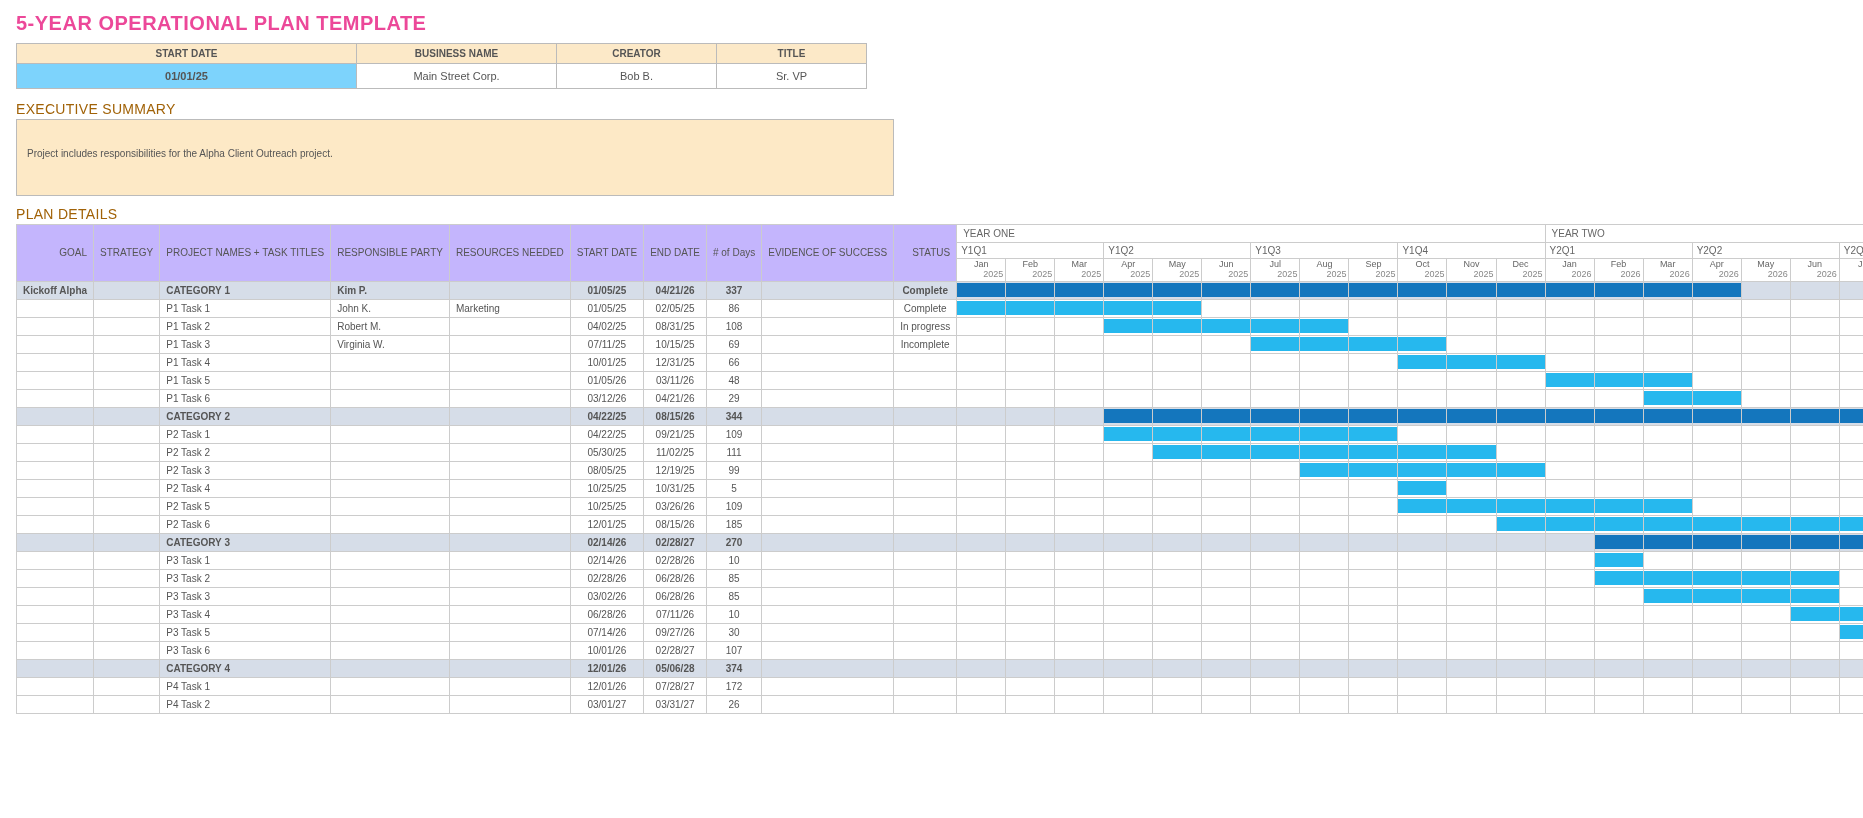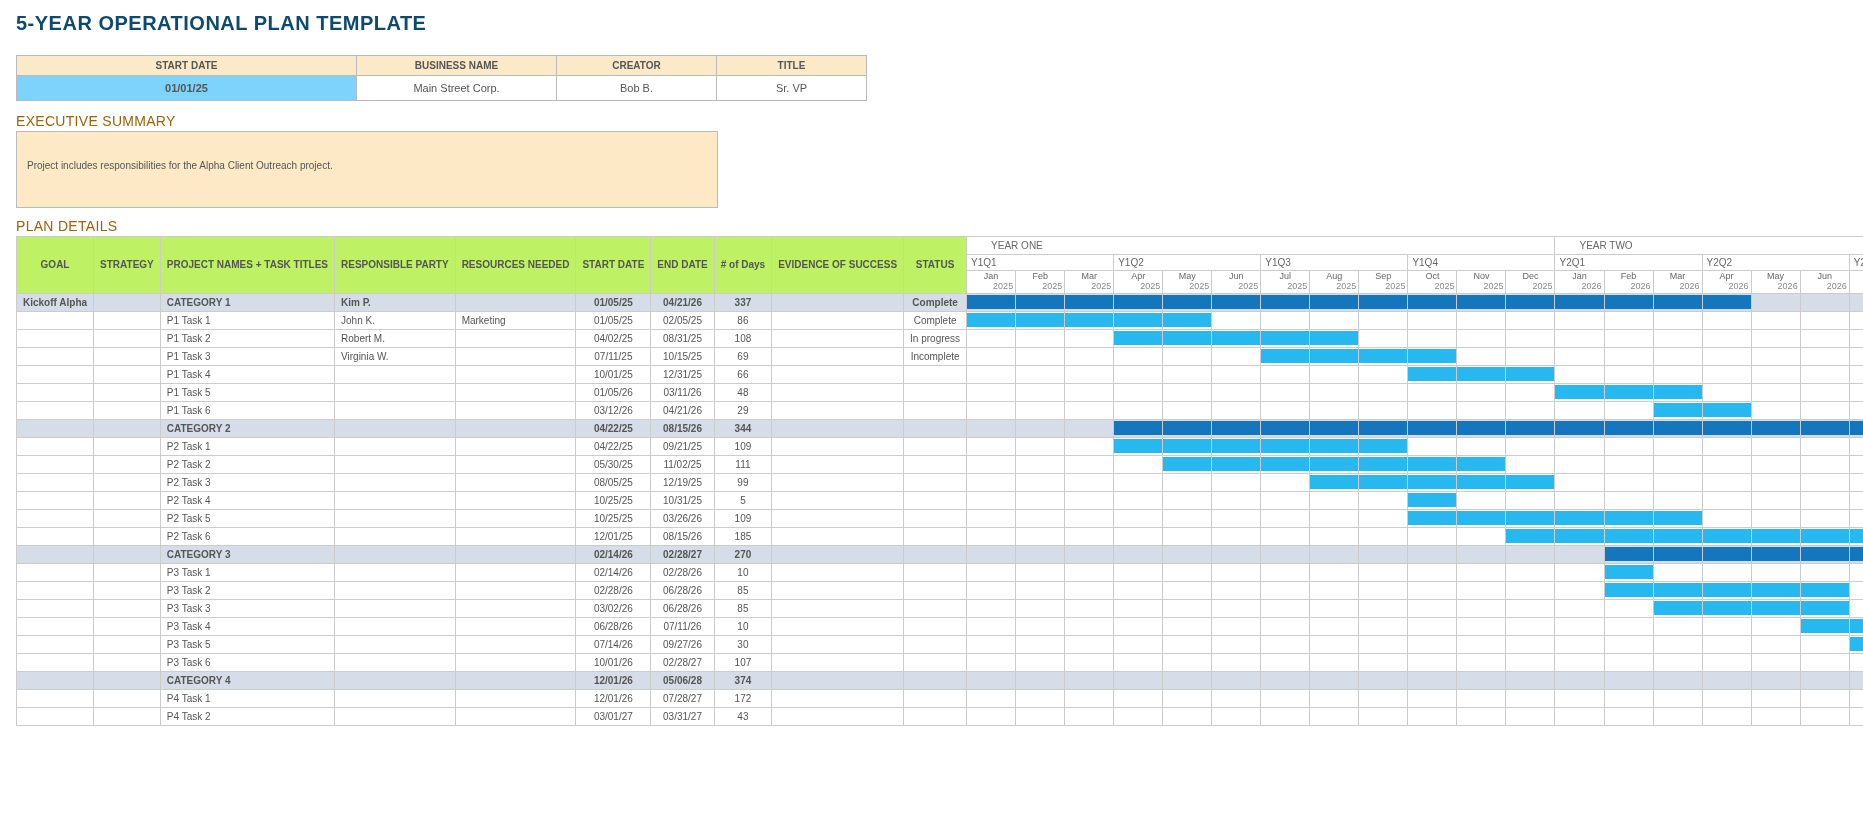--- a/index.html
+++ b/index.html
@@ -7,22 +7,22 @@
     margin: 0;
     padding: 12px 8px;
     font-family: "Century Gothic", "Trebuchet MS", Arial, sans-serif;
     font-size: 11px;
     color: #555;
     background: #fff;
   }
   .page-title {
     font-size: 20px;
     font-weight: bold;
-    color: #0c4a6e;
-    margin: 0 0 20px 8px;
+    color: #ec4899;
+    margin: 0 0 8px 8px;
     letter-spacing: .5px;
   }
   table { border-collapse: collapse; }
   .info-table { margin: 2px 0 12px 8px; }
   .info-table th {
     background: #fce9c8;
     font-size: 10px;
     font-weight: bold;
     color: #555;
     padding: 4px 8px;
@@ -43,55 +43,55 @@
     color: #555;
   }
   .section-title {
     font-size: 14px;
     color: #a16207;
     margin: 8px 0 2px 8px;
     letter-spacing: .3px;
   }
   .summary-box {
     margin: 0 0 10px 8px;
-    width: 702px;
+    width: 878px;
     background: #fde9c6;
     border: 1px solid #bbb;
     padding: 28px 10px 36px 10px;
     font-size: 10px;
     color: #555;
   }
 
   
   .plan-wrap { margin-left: 8px; }
   .plan-table th, .plan-table td {
     border: 1px solid #ccc;
     padding: 0;
     font-size: 10px;
     color: #555;
     white-space: nowrap;
   }
   .plan-table td > div, .plan-table th > div { padding: 3px 6px; }
 
   
   th.left-head {
-    background: #bef264;
+    background: #c4b5fd;
     font-size: 10px;
-    font-weight: bold;
-    text-align: center;
+    font-weight: normal;
+    text-align: right;
     vertical-align: middle;
   }
   th.year-head, th.q-head, th.m-head {
     background: #fff;
     font-weight: normal;
     text-align: left;
     font-size: 10px;
     color:#666;
   }
-  th.year-head > div { padding: 3px 24px; }
+  th.year-head > div { padding: 3px 6px; }
   th.q-head  > div { padding: 2px 4px; }
   th.m-head  > div { padding: 1px 2px; text-align:center; font-size:9px; line-height:1.1; }
   th.m-head .yr { display:block; font-size:9px; color:#888;margin-left:24px;}
 
   td.goal, td.strategy, td.project, td.resp, td.res, td.sd, td.ed, td.days, td.evi, td.stat {
     background:#fff;
   }
   td.sd>div, td.ed>div, td.days>div { text-align:center; }
   td.stat>div { text-align:center; }
   td.resp>div, td.res>div, td.evi>div { text-align:left; }
@@ -1775,21 +1775,21 @@
           <td class="res">
             <div></div>
           </td>
           <td class="sd">
             <div>03/01/27</div>
           </td>
           <td class="ed">
             <div>03/31/27</div>
           </td>
           <td class="days">
-            <div>43</div>
+            <div>26</div>
           </td>
           <td class="evi">
             <div></div>
           </td>
           <td class="stat">
             <div></div>
           </td>
           <td class="g"></td>
           <td class="g"></td>
           <td class="g"></td>

